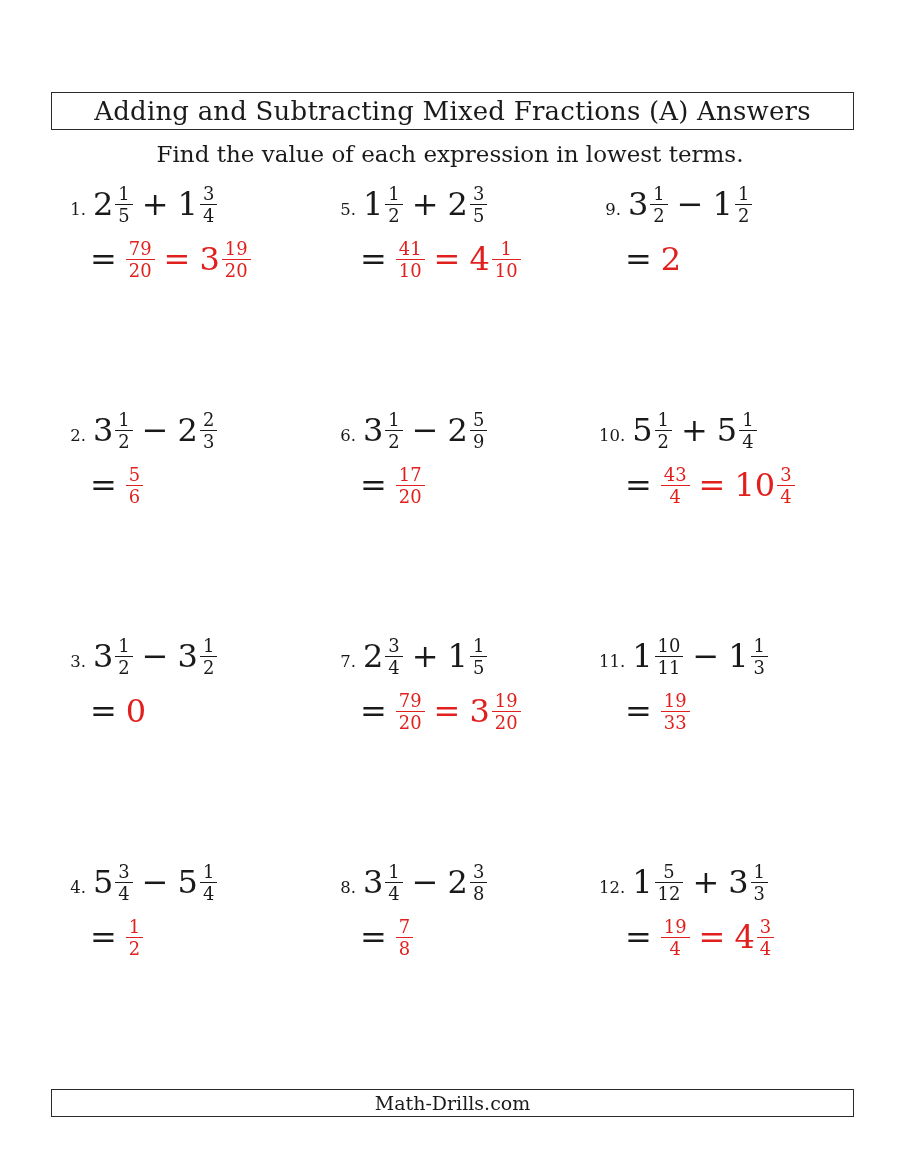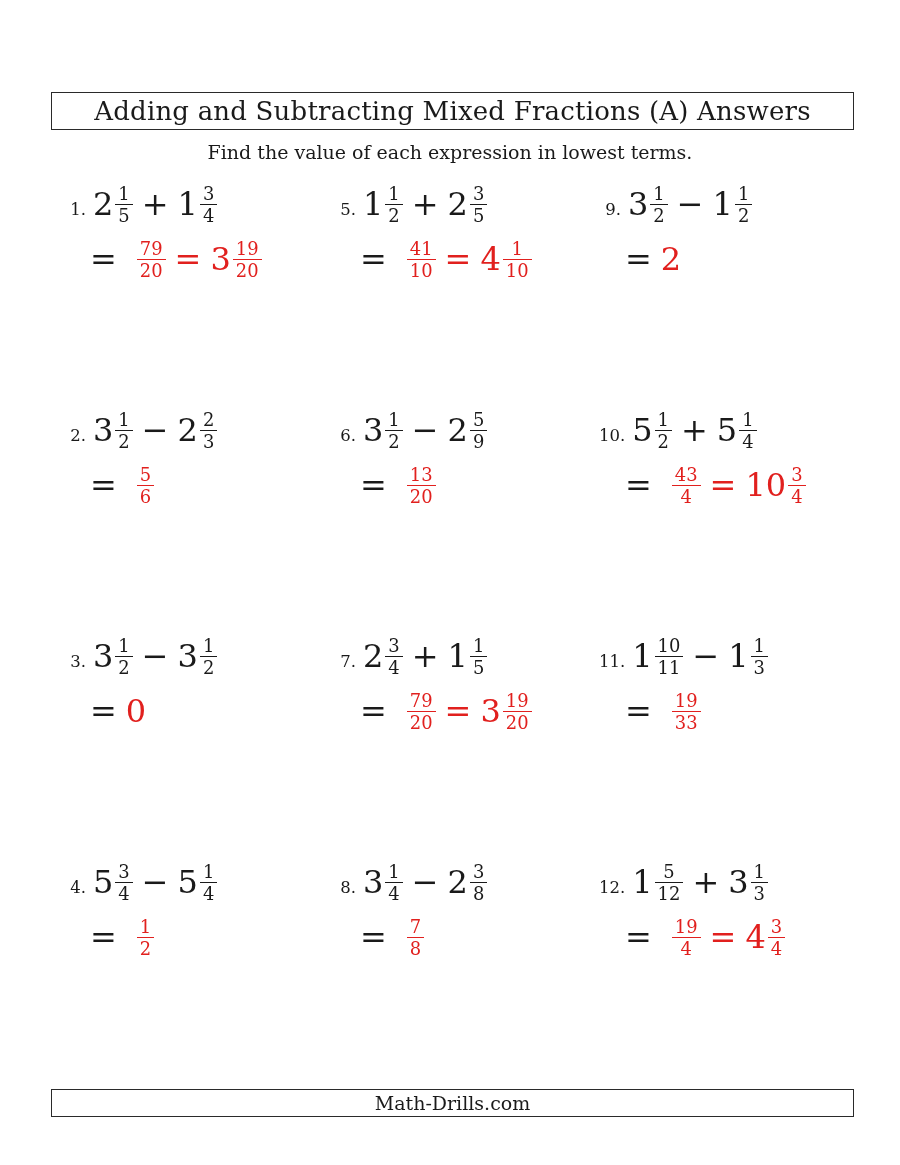--- a/index.html
+++ b/index.html
@@ -13,21 +13,21 @@
 
   .title-box {
     position: absolute; left: 51px; top: 92px; width: 801px; height: 36px;
     border: 1px solid #2a2a2a;
     display: flex; align-items: center; justify-content: center;
   }
   .title-box span { font-size: 26px; letter-spacing: 0.2px; }
 
   .instructions {
     position: absolute; left: 0; top: 141px; width: 100%;
-    text-align: center; font-size: 19px;
+    text-align: center; font-size: 23px;
   }
 
   .grid {
     position: absolute; left: 64px; top: 176px; width: 810px;
     display: grid;
     grid-template-columns: 270px 265px 265px;
     grid-template-rows: repeat(4, 226px);
     grid-auto-flow: column;
   }
   .cell { padding-top: 4px; }
@@ -41,21 +41,21 @@
     margin-right: 7px; font-size: 16.5px; color: #1a1a1a;
   }
 
   .op { margin: 0 9px; }
   .int { }
   .mixed { display: inline-block; }
   .mixed .frac { margin-left: 2px; }
 
   .frac {
     display: inline-block; vertical-align: middle; text-align: center;
-    font-size: 0.56em; line-height: 1.08; position: relative; top: -2px; margin-left: 11px;
+    font-size: 0.56em; line-height: 1.08; position: relative; top: -2px;
   }
   .frac .num { display: block; padding: 0 3px 1px; }
   .frac .den { display: block; border-top: 1.5px solid currentColor; padding: 1px 3px 0; }
 
   .footer-box {
     position: absolute; left: 51px; top: 1089px; width: 801px; height: 26px;
     border: 1px solid #2a2a2a;
     display: flex; align-items: center; justify-content: center;
   }
   .footer-box span { font-size: 19px; }
@@ -84,21 +84,21 @@
       <div class="cell">
         <div class="pline expr-line"><span class="pnum">4.</span><span class="mixed" style="color: rgb(26, 26, 26);"><span class="whole">5</span><span class="frac"><span class="num">3</span><span class="den">4</span></span></span><span class="op" style="color: rgb(26, 26, 26);">−</span><span class="mixed" style="color: rgb(26, 26, 26);"><span class="whole">5</span><span class="frac"><span class="num">1</span><span class="den">4</span></span></span></div>
         <div class="pline ans-line"><span class="op" style="color: rgb(26, 26, 26);">=</span><span class="frac" style="color: rgb(225, 32, 30);"><span class="num">1</span><span class="den">2</span></span></div>
       </div>
       <div class="cell">
         <div class="pline expr-line"><span class="pnum">5.</span><span class="mixed" style="color: rgb(26, 26, 26);"><span class="whole">1</span><span class="frac"><span class="num">1</span><span class="den">2</span></span></span><span class="op" style="color: rgb(26, 26, 26);">+</span><span class="mixed" style="color: rgb(26, 26, 26);"><span class="whole">2</span><span class="frac"><span class="num">3</span><span class="den">5</span></span></span></div>
         <div class="pline ans-line"><span class="op" style="color: rgb(26, 26, 26);">=</span><span class="frac" style="color: rgb(225, 32, 30);"><span class="num">41</span><span class="den">10</span></span><span class="op" style="color: rgb(225, 32, 30);">=</span><span class="mixed" style="color: rgb(225, 32, 30);"><span class="whole">4</span><span class="frac"><span class="num">1</span><span class="den">10</span></span></span></div>
       </div>
       <div class="cell">
         <div class="pline expr-line"><span class="pnum">6.</span><span class="mixed" style="color: rgb(26, 26, 26);"><span class="whole">3</span><span class="frac"><span class="num">1</span><span class="den">2</span></span></span><span class="op" style="color: rgb(26, 26, 26);">−</span><span class="mixed" style="color: rgb(26, 26, 26);"><span class="whole">2</span><span class="frac"><span class="num">5</span><span class="den">9</span></span></span></div>
-        <div class="pline ans-line"><span class="op" style="color: rgb(26, 26, 26);">=</span><span class="frac" style="color: rgb(225, 32, 30);"><span class="num">13</span><span class="den">20</span></span></div>
+        <div class="pline ans-line"><span class="op" style="color: rgb(26, 26, 26);">=</span><span class="frac" style="color: rgb(225, 32, 30);"><span class="num">17</span><span class="den">20</span></span></div>
       </div>
       <div class="cell">
         <div class="pline expr-line"><span class="pnum">7.</span><span class="mixed" style="color: rgb(26, 26, 26);"><span class="whole">2</span><span class="frac"><span class="num">3</span><span class="den">4</span></span></span><span class="op" style="color: rgb(26, 26, 26);">+</span><span class="mixed" style="color: rgb(26, 26, 26);"><span class="whole">1</span><span class="frac"><span class="num">1</span><span class="den">5</span></span></span></div>
         <div class="pline ans-line"><span class="op" style="color: rgb(26, 26, 26);">=</span><span class="frac" style="color: rgb(225, 32, 30);"><span class="num">79</span><span class="den">20</span></span><span class="op" style="color: rgb(225, 32, 30);">=</span><span class="mixed" style="color: rgb(225, 32, 30);"><span class="whole">3</span><span class="frac"><span class="num">19</span><span class="den">20</span></span></span></div>
       </div>
       <div class="cell">
         <div class="pline expr-line"><span class="pnum">8.</span><span class="mixed" style="color: rgb(26, 26, 26);"><span class="whole">3</span><span class="frac"><span class="num">1</span><span class="den">4</span></span></span><span class="op" style="color: rgb(26, 26, 26);">−</span><span class="mixed" style="color: rgb(26, 26, 26);"><span class="whole">2</span><span class="frac"><span class="num">3</span><span class="den">8</span></span></span></div>
         <div class="pline ans-line"><span class="op" style="color: rgb(26, 26, 26);">=</span><span class="frac" style="color: rgb(225, 32, 30);"><span class="num">7</span><span class="den">8</span></span></div>
       </div>
       <div class="cell">

